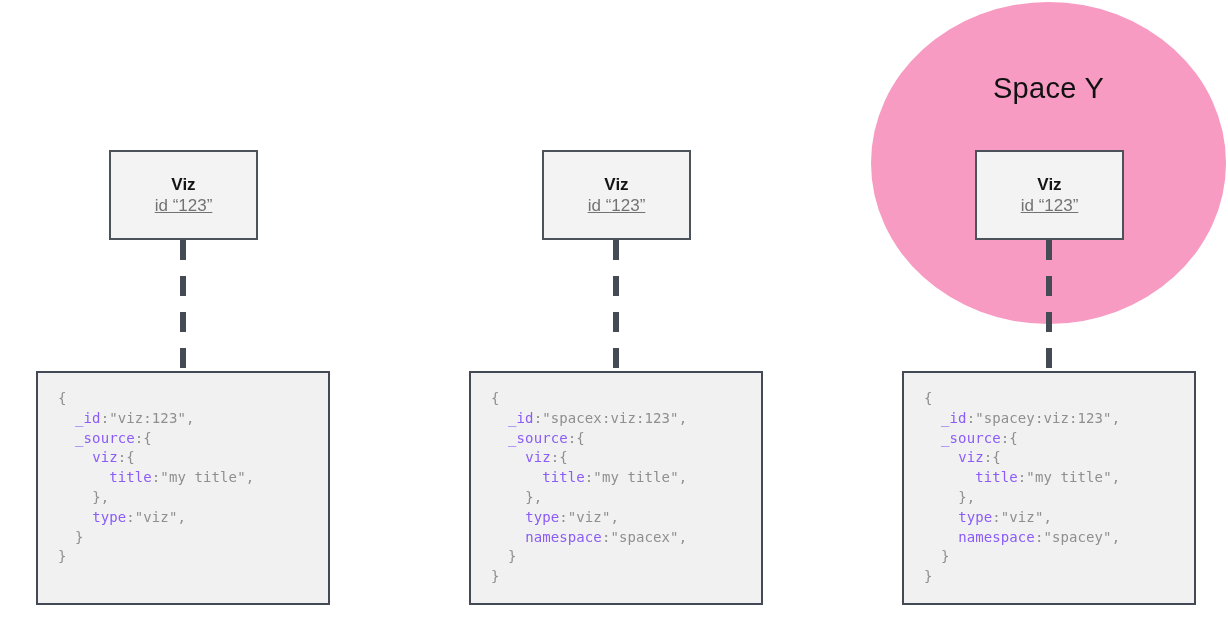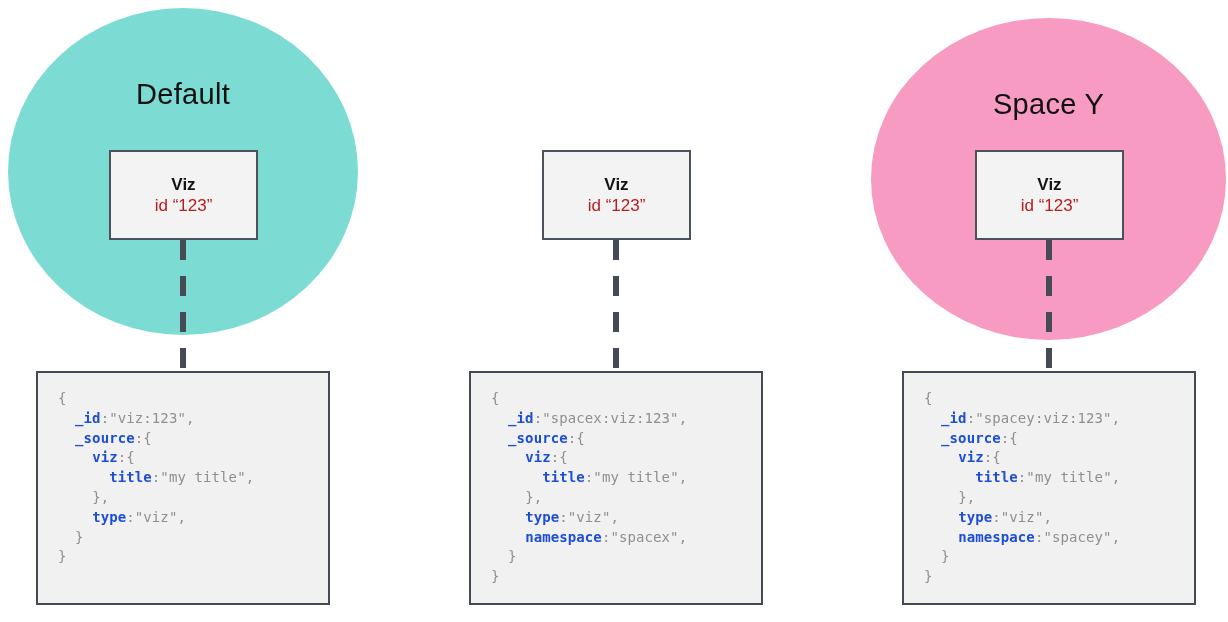--- a/index.html
+++ b/index.html
@@ -23,21 +23,21 @@
     top: 70px;
     left: 0;
     width: 100%;
     text-align: center;
     font-size: 29px;
     color: #111111;
     letter-spacing: 0.3px;
   }
   .c1 { left: 8px;   top: 8px; width: 350px; height: 327px; }
   .c2 { left: 439px; top: 2px; width: 349px; height: 322px; }
-  .c3 { left: 871px; top: 18px; width: 355px; height: 322px; }
+  .c3 { left: 871px; top: 2px; width: 355px; height: 322px; }
 
   
   .viz-box {
     position: absolute;
     top: 150px;
     width: 149px;
     height: 90px;
     background: #f3f3f3;
     border: 2px solid #4c525a;
     box-sizing: border-box;
@@ -51,22 +51,23 @@
   .b2 { left: 542px; }
   .b3 { left: 975px; }
   .viz-title {
     font-size: 17px;
     font-weight: bold;
     color: #141414;
     line-height: 21px;
   }
   .viz-id {
     font-size: 17px;
-    color: #b91c1c;
+    color: #737373;
     line-height: 21px;
+    text-decoration: underline;
   }
 
   
   .dash-line {
     position: absolute;
     top: 240px;
     width: 6px;
     height: 137px;
     background: repeating-linear-gradient(
       to bottom,
@@ -92,31 +93,28 @@
     z-index: 1;
     font-family: "DejaVu Sans Mono", "Liberation Mono", monospace;
     font-size: 14px;
     line-height: 19.8px;
     letter-spacing: 0.1px;
   }
   .k1 { left: 36px; }
   .k2 { left: 469px; }
   .k3 { left: 902px; }
   .code-line { white-space: pre; color: #8f8f8f; }
-  .code-line .key { color: #1d4ed8; font-weight: bold; }
+  .code-line .key { color: #8b5cf6; font-weight: normal; }
   .code-line .rest { color: #8f8f8f; }
 </style>
 </head>
 <body>
 
 <div class="stage">
 
-  <div class="circle c1" style="background: rgb(124, 220, 212);">
-    <div class="circle-title">Default</div>
-  </div>
   <div class="dash-line d1"></div>
   <div class="viz-box b1">
     <div class="viz-title">Viz</div>
     <div class="viz-id">id “123”</div>
   </div>
   <div class="code-box k1">
       <div class="code-line"><span></span><span class="rest">{</span></div>
       <div class="code-line"><span>  </span><span class="key">_id</span><span class="rest">:"viz:123",</span></div>
       <div class="code-line"><span>  </span><span class="key">_source</span><span class="rest">:{</span></div>
       <div class="code-line"><span>    </span><span class="key">viz</span><span class="rest">:{</span></div>

